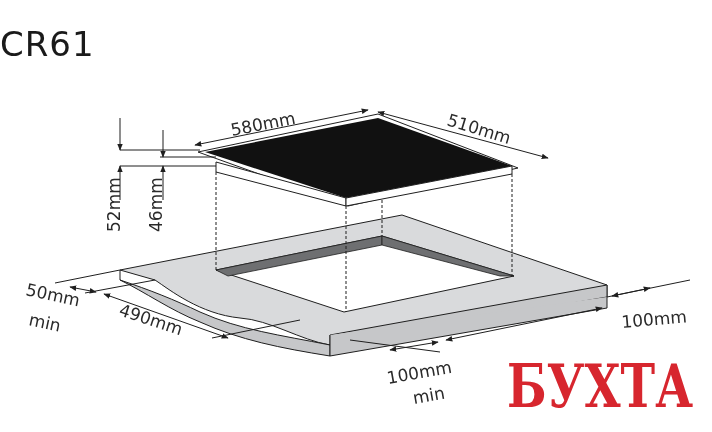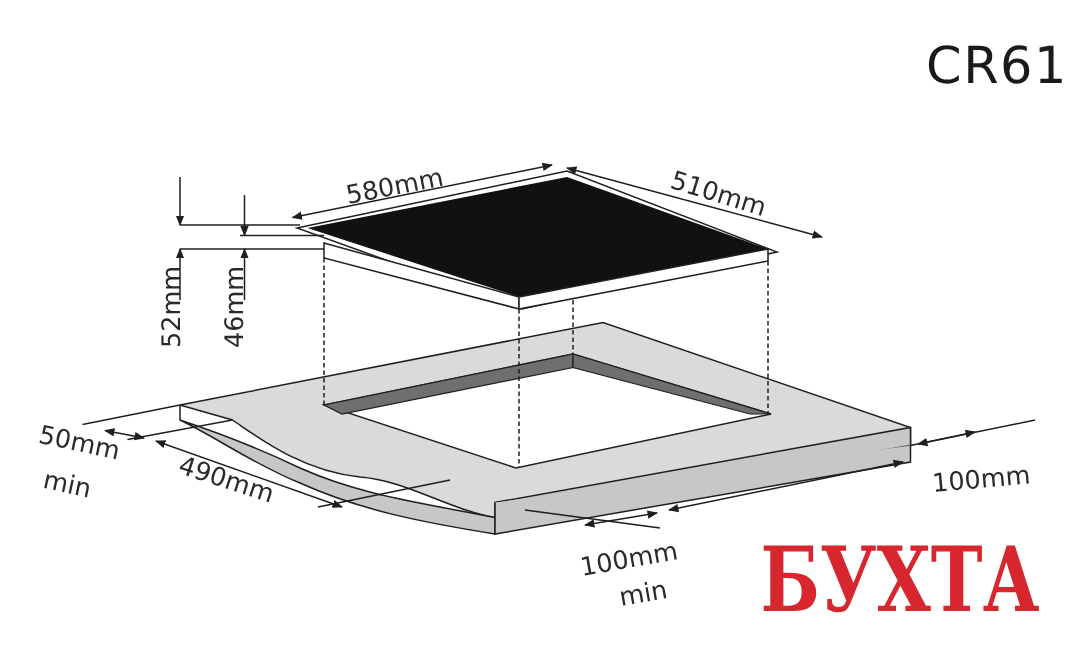--- a/index.html
+++ b/index.html
@@ -1,18 +1,18 @@
 <!DOCTYPE html>
 <html><head>
   <meta charset="utf-8">
   <style>
     html, body { margin: 0; padding: 0; background: #ffffff; }
     body { width: 712px; height: 432px; position: relative; overflow: hidden;
            font-family: "DejaVu Sans", sans-serif; }
-    .title { position: absolute; left: 0; top: 24px; width: 712px; text-align: right;
+    .title { position: absolute; left: 0; top: 24px; width: 712px; text-align: left;
              font-family: "DejaVu Sans", sans-serif; font-size: 34px; color: #1a1a1a;
              letter-spacing: 1px; }
     svg.diagram { position: absolute; left: 0; top: 0; }
     .lbl { font-family: "DejaVu Sans", sans-serif; fill: #2a2a2a; font-size: 17px; }
     .logo { position: absolute; left: 500px; top: 335px; width: 200px; height: 90px; }
   </style>
 </head>
 <body>
 
 <div class="title">CR61</div>

